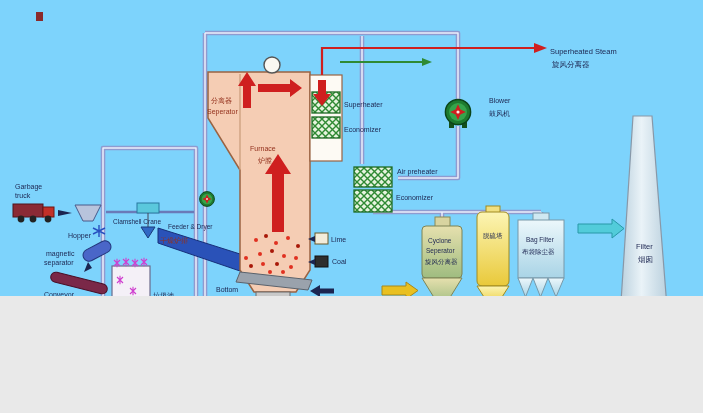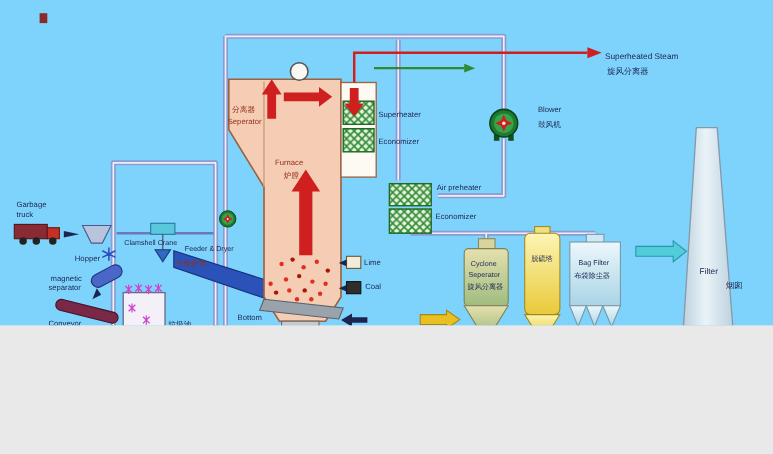--- a/index.html
+++ b/index.html
@@ -244,15 +244,15 @@
 <div class="label" style="left:221px;top:296px">Ash</div>
 <div class="label" style="left:313px;top:298px">Air</div>
 <div class="label" style="left:249px;top:361px">Dry air</div>
 <div class="label f65" style="left:428px;top:238px">Cyclone</div>
 <div class="label f65" style="left:426px;top:248px">Seperator</div>
 <div class="label f65" style="left:425px;top:259px">旋风分离器</div>
 <div class="label f65" style="left:483px;top:233px">脱硫塔</div>
 <div class="label f65" style="left:526px;top:237px">Bag Filter</div>
 <div class="label f65" style="left:522px;top:249px">布袋除尘器</div>
 <div class="label f8" style="left:636px;top:243px">Filter</div>
-<div class="label f8" style="left:660px;top:256px">烟囱</div>
+<div class="label f8" style="left:638px;top:256px">烟囱</div>
 
 </div>
 
 </body></html>

